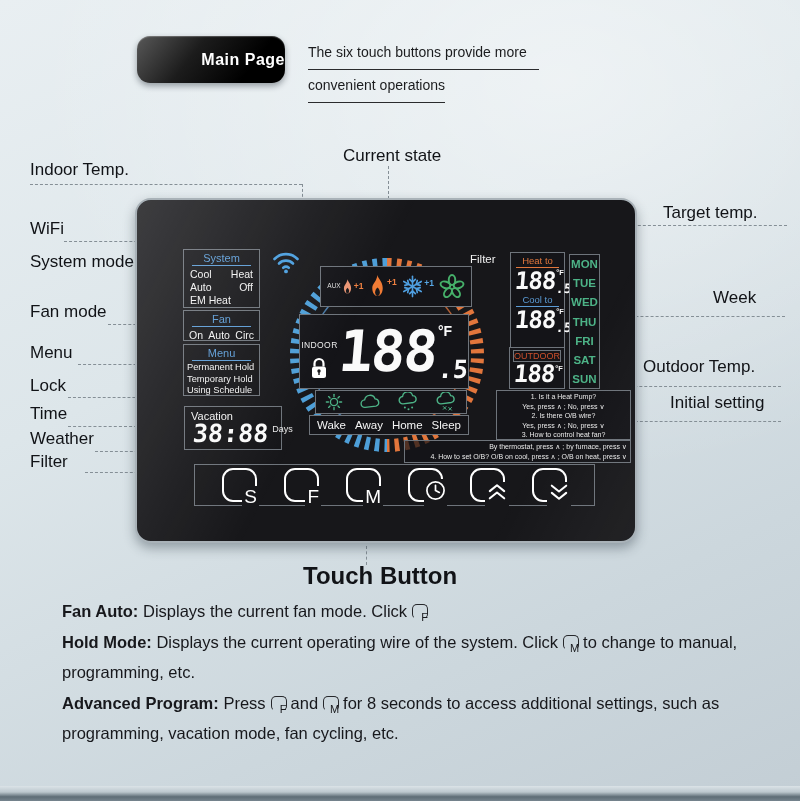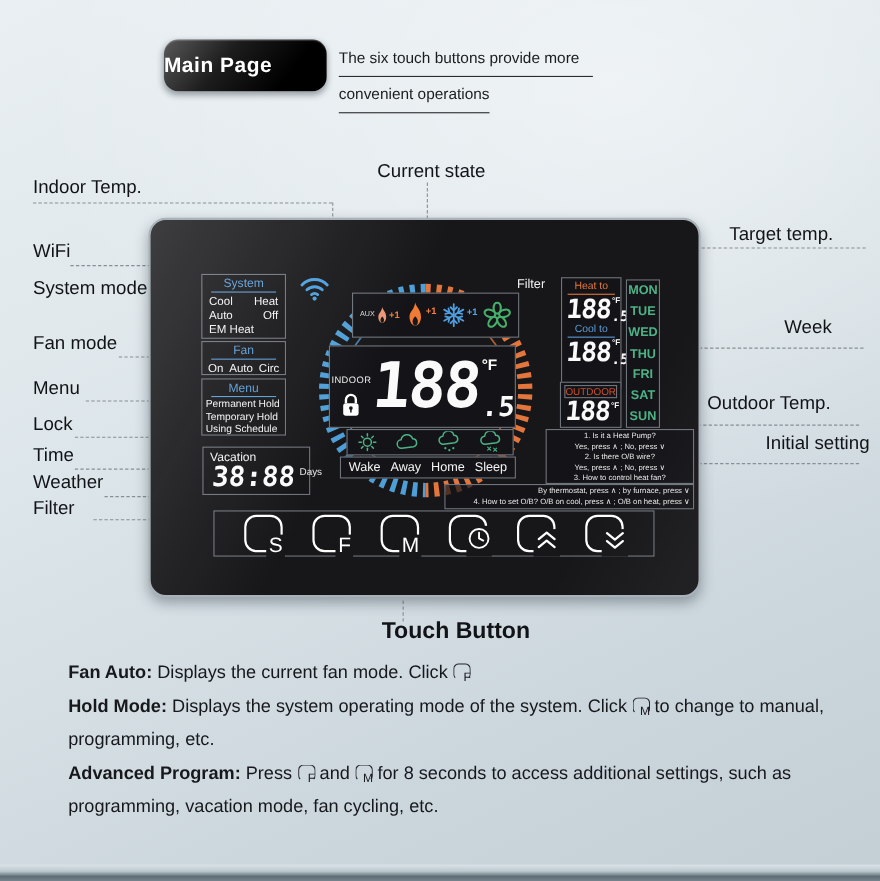--- a/index.html
+++ b/index.html
@@ -7,31 +7,31 @@
   .stage{
     position:relative; width:800px; height:801px; overflow:hidden;
     background:
       radial-gradient(120% 90% at 70% 10%, rgba(255,255,255,.45), rgba(255,255,255,0) 55%),
       linear-gradient(155deg,#e9eff2 0%,#dde6ea 38%,#ccd7dd 75%,#c3ced5 100%);
     color:#15161a;
   }
   
   .badge{
     position:absolute; left:137px; top:36px; width:148px; height:47px;
-    border-radius:13px; display:flex; align-items:center; justify-content:flex-start;
+    border-radius:13px; display:flex; align-items:center; justify-content:flex-end;
     background:linear-gradient(128deg,#585858 0%,#1c1c1c 38%,#000 75%);
     box-shadow:0 3px 6px rgba(20,30,40,.4), inset 0 1px 1px rgba(255,255,255,.25);
-    color:#fff; font-size:19px; font-weight:bold; letter-spacing:.5px;margin-left:12px;
+    color:#fff; font-size:16px; font-weight:bold; letter-spacing:.5px;
   }
   .subtitle{ position:absolute; left:308px; top:37px; font-size:14px; color:#1b1c1e; line-height:31px;}
   .subtitle span{ display:inline-block; border-bottom:1.6px solid #2a2b2d; padding-bottom:1px;}
   .subtitle .l1{ padding-right:12px;}
   
   .callout{ position:absolute; font-size:17px; color:#111317; white-space:nowrap;}
-  .callout.bold{ font-weight:bold; font-size:21px;margin-left:44px;}
+  .callout.bold{ font-weight:bold; font-size:24px;}
   
   .lead-h{ position:absolute; height:0; border-top:1.4px dashed #858f96;}
   .lead-v{ position:absolute; width:0; border-left:1.4px dashed #858f96;}
   
   .device{
     position:absolute; left:135px; top:198px; width:502px; height:345px;
     background:#17171a; border:2px solid #a9b2b8; border-radius:16px;
     box-shadow:0 5px 12px rgba(35,48,58,.38);
     overflow:hidden;
   }
@@ -125,21 +125,21 @@
   <div class="callout" style="left:30px; top:252px;">System mode</div>
   <div class="callout" style="left:30px; top:302px;">Fan mode</div>
   <div class="callout" style="left:30px; top:343px;">Menu</div>
   <div class="callout" style="left:30px; top:376px;">Lock</div>
   <div class="callout" style="left:30px; top:404px;">Time</div>
   <div class="callout" style="left:30px; top:429px;">Weather</div>
   <div class="callout" style="left:30px; top:452px;">Filter</div>
   <div class="callout" style="left:663px; top:203px;">Target temp.</div>
   <div class="callout" style="left:713px; top:288px;">Week</div>
   <div class="callout" style="left:643px; top:357px;">Outdoor Temp.</div>
-  <div class="callout" style="left:696px; top:393px;">Initial setting</div>
+  <div class="callout" style="left:670px; top:393px;">Initial setting</div>
   <div class="callout bold" style="left:303px; top:562px;">Touch Button</div>
 
   <div class="lead-v" style="left:388px; top:166px; height:88px;"></div>
   <div class="lead-h" style="left:30px;  top:184px; width:272px;"></div>
   <div class="lead-v" style="left:302px; top:184px; height:126px;"></div>
   <div class="lead-h" style="left:64px;  top:241px; width:194px;"></div>
   <div class="lead-v" style="left:258px; top:241px; height:15px;"></div>
   <div class="lead-h" style="left:142px; top:275px; width:40px;"></div>
   <div class="lead-h" style="left:108px; top:324px; width:74px;"></div>
   <div class="lead-h" style="left:78px;  top:364px; width:104px;"></div>
@@ -415,21 +415,21 @@
     </div>
 
     <div class="glare"></div>
   </div>
 
   <div class="descwrap">
     <p>
       <b>Fan Auto:</b><span> Displays the current fan mode. Click</span><span class="kbtn"><i>F</i></span>
     </p>
     <p>
-      <b>Hold Mode:</b><span> Displays the system operating mode of the system. Click</span><span class="kbtn"><i>M</i></span><span>to change to manual, programming, etc.</span>
+      <b>Hold Mode:</b><span> Displays the current operating wire of the system. Click</span><span class="kbtn"><i>M</i></span><span>to change to manual, programming, etc.</span>
     </p>
     <p>
       <b>Advanced Program:</b><span> Press</span><span class="kbtn"><i>F</i></span><span>and</span><span class="kbtn"><i>M</i></span><span>for 8 seconds to access additional settings, such as programming, vacation mode, fan cycling, etc.</span>
     </p>
   </div>
 
   <div class="floor"></div>
 </div>
 
 </body></html>

